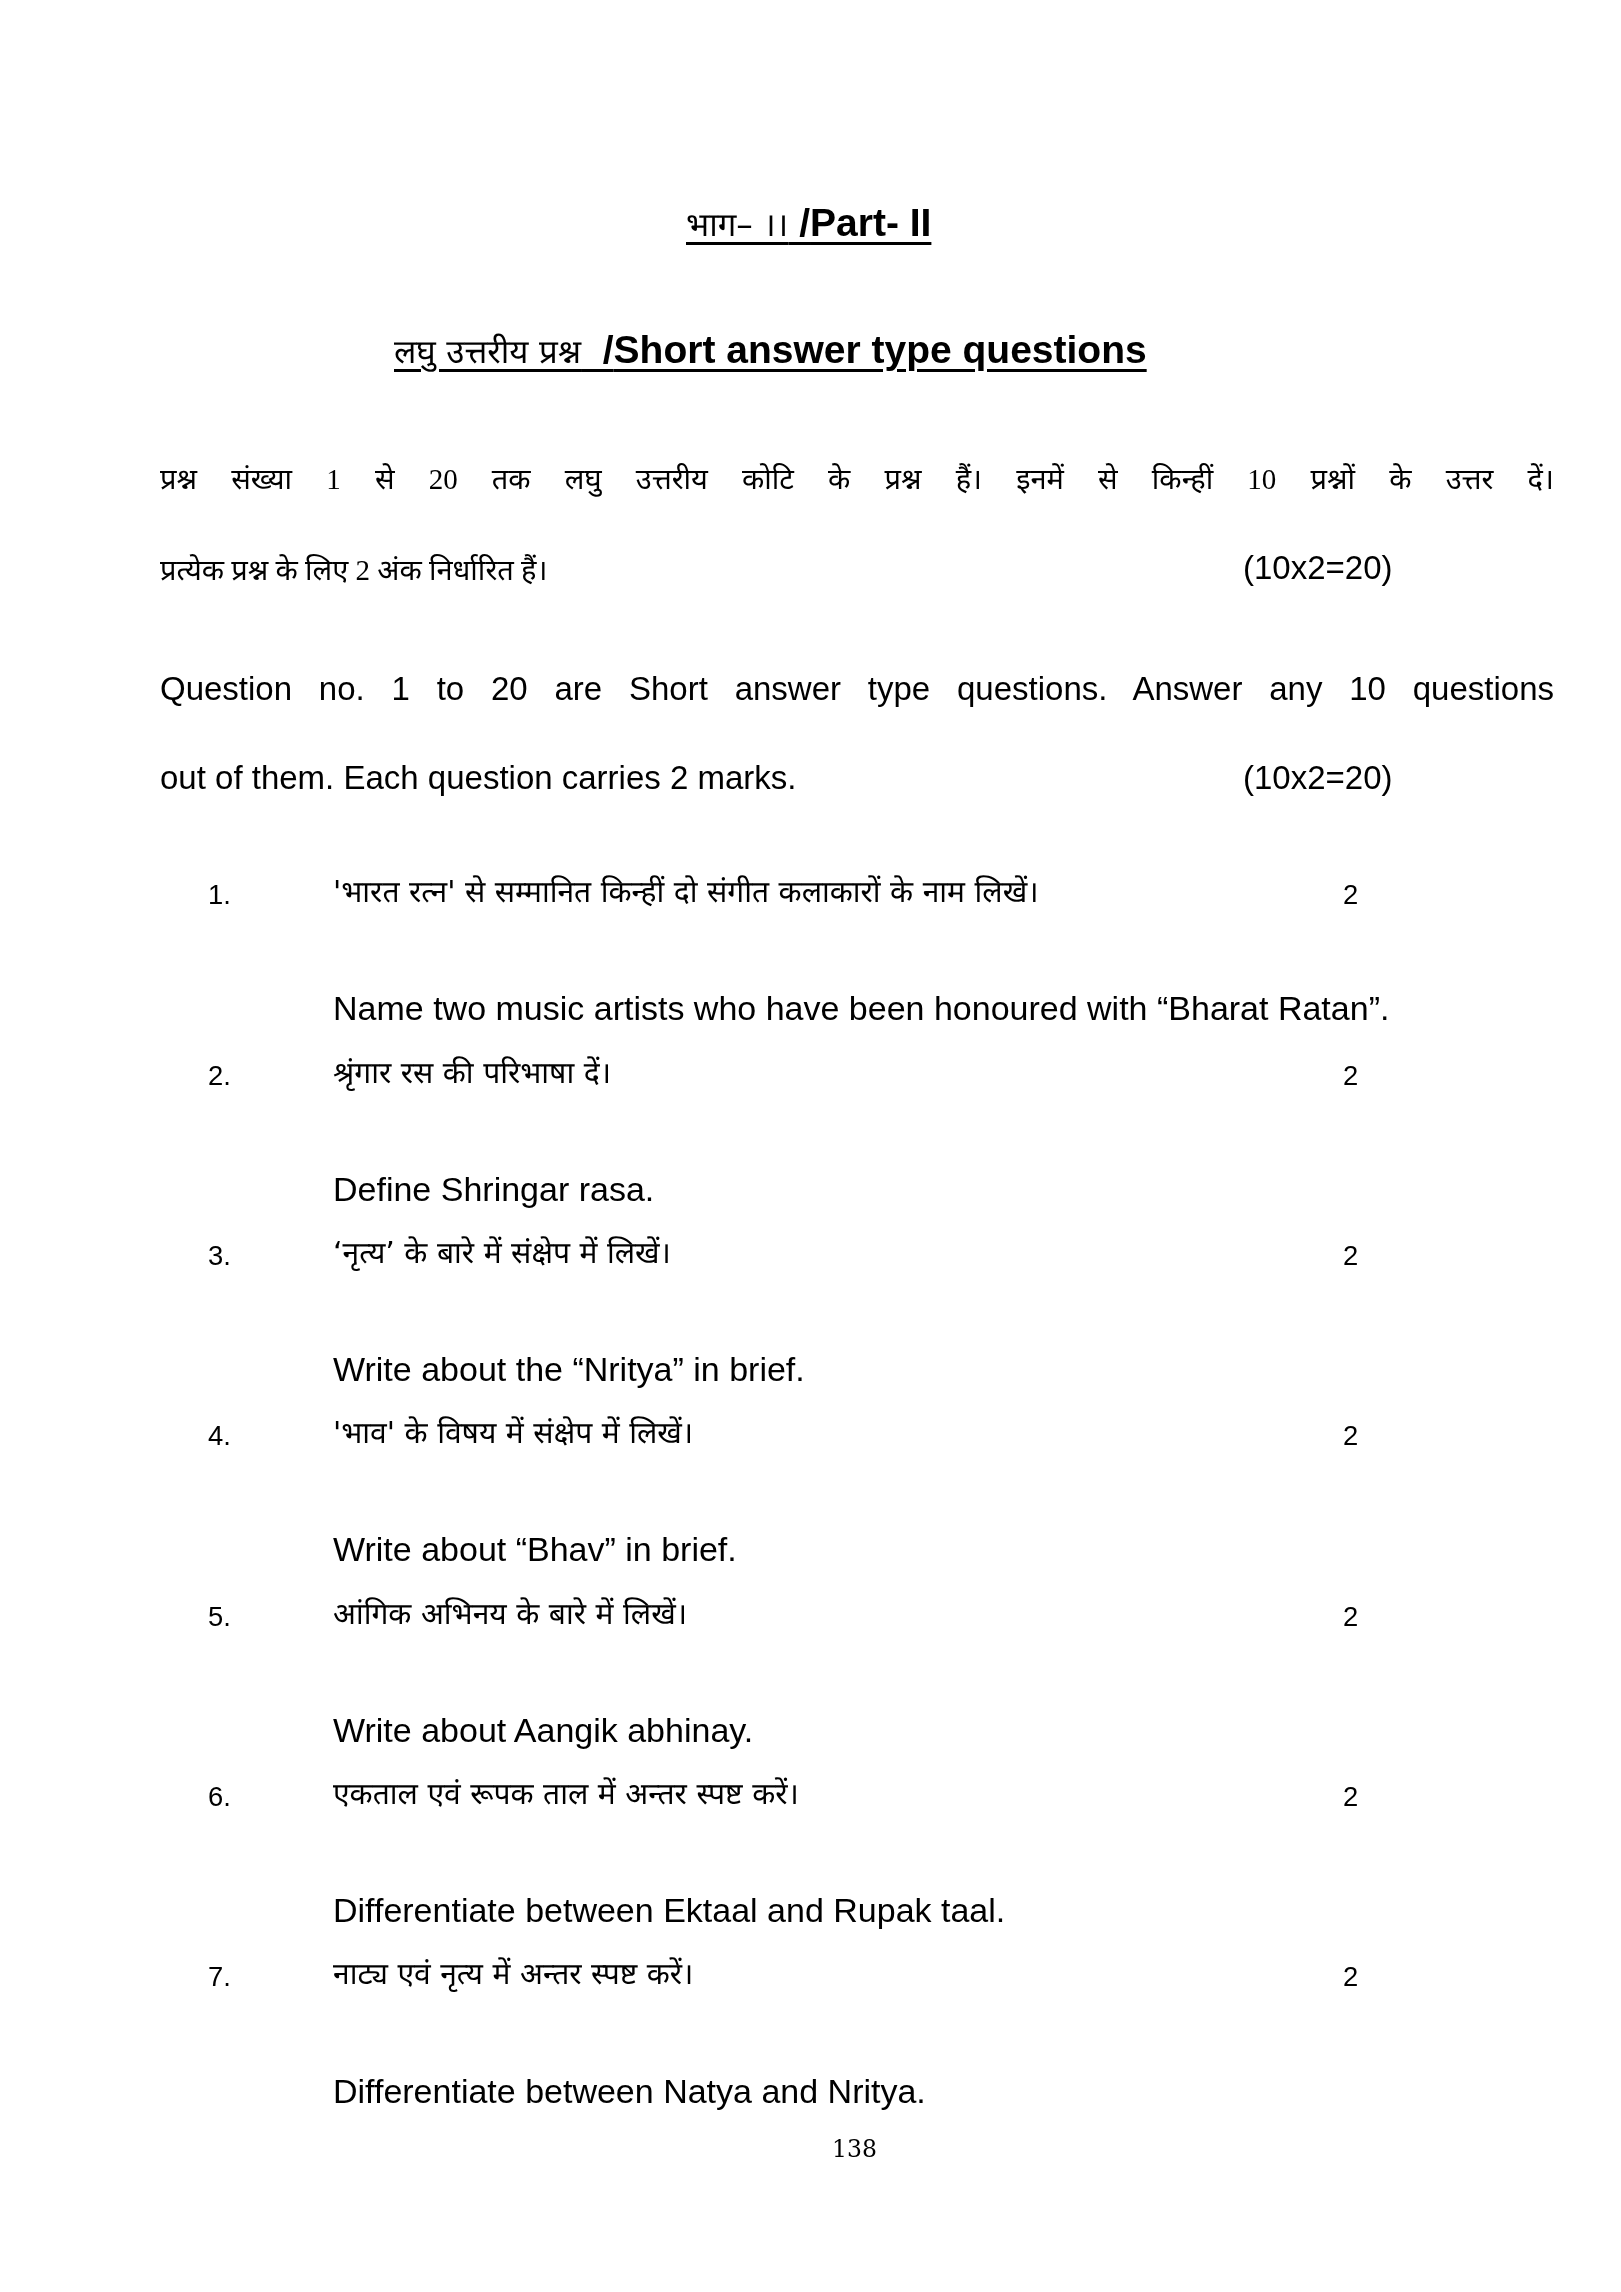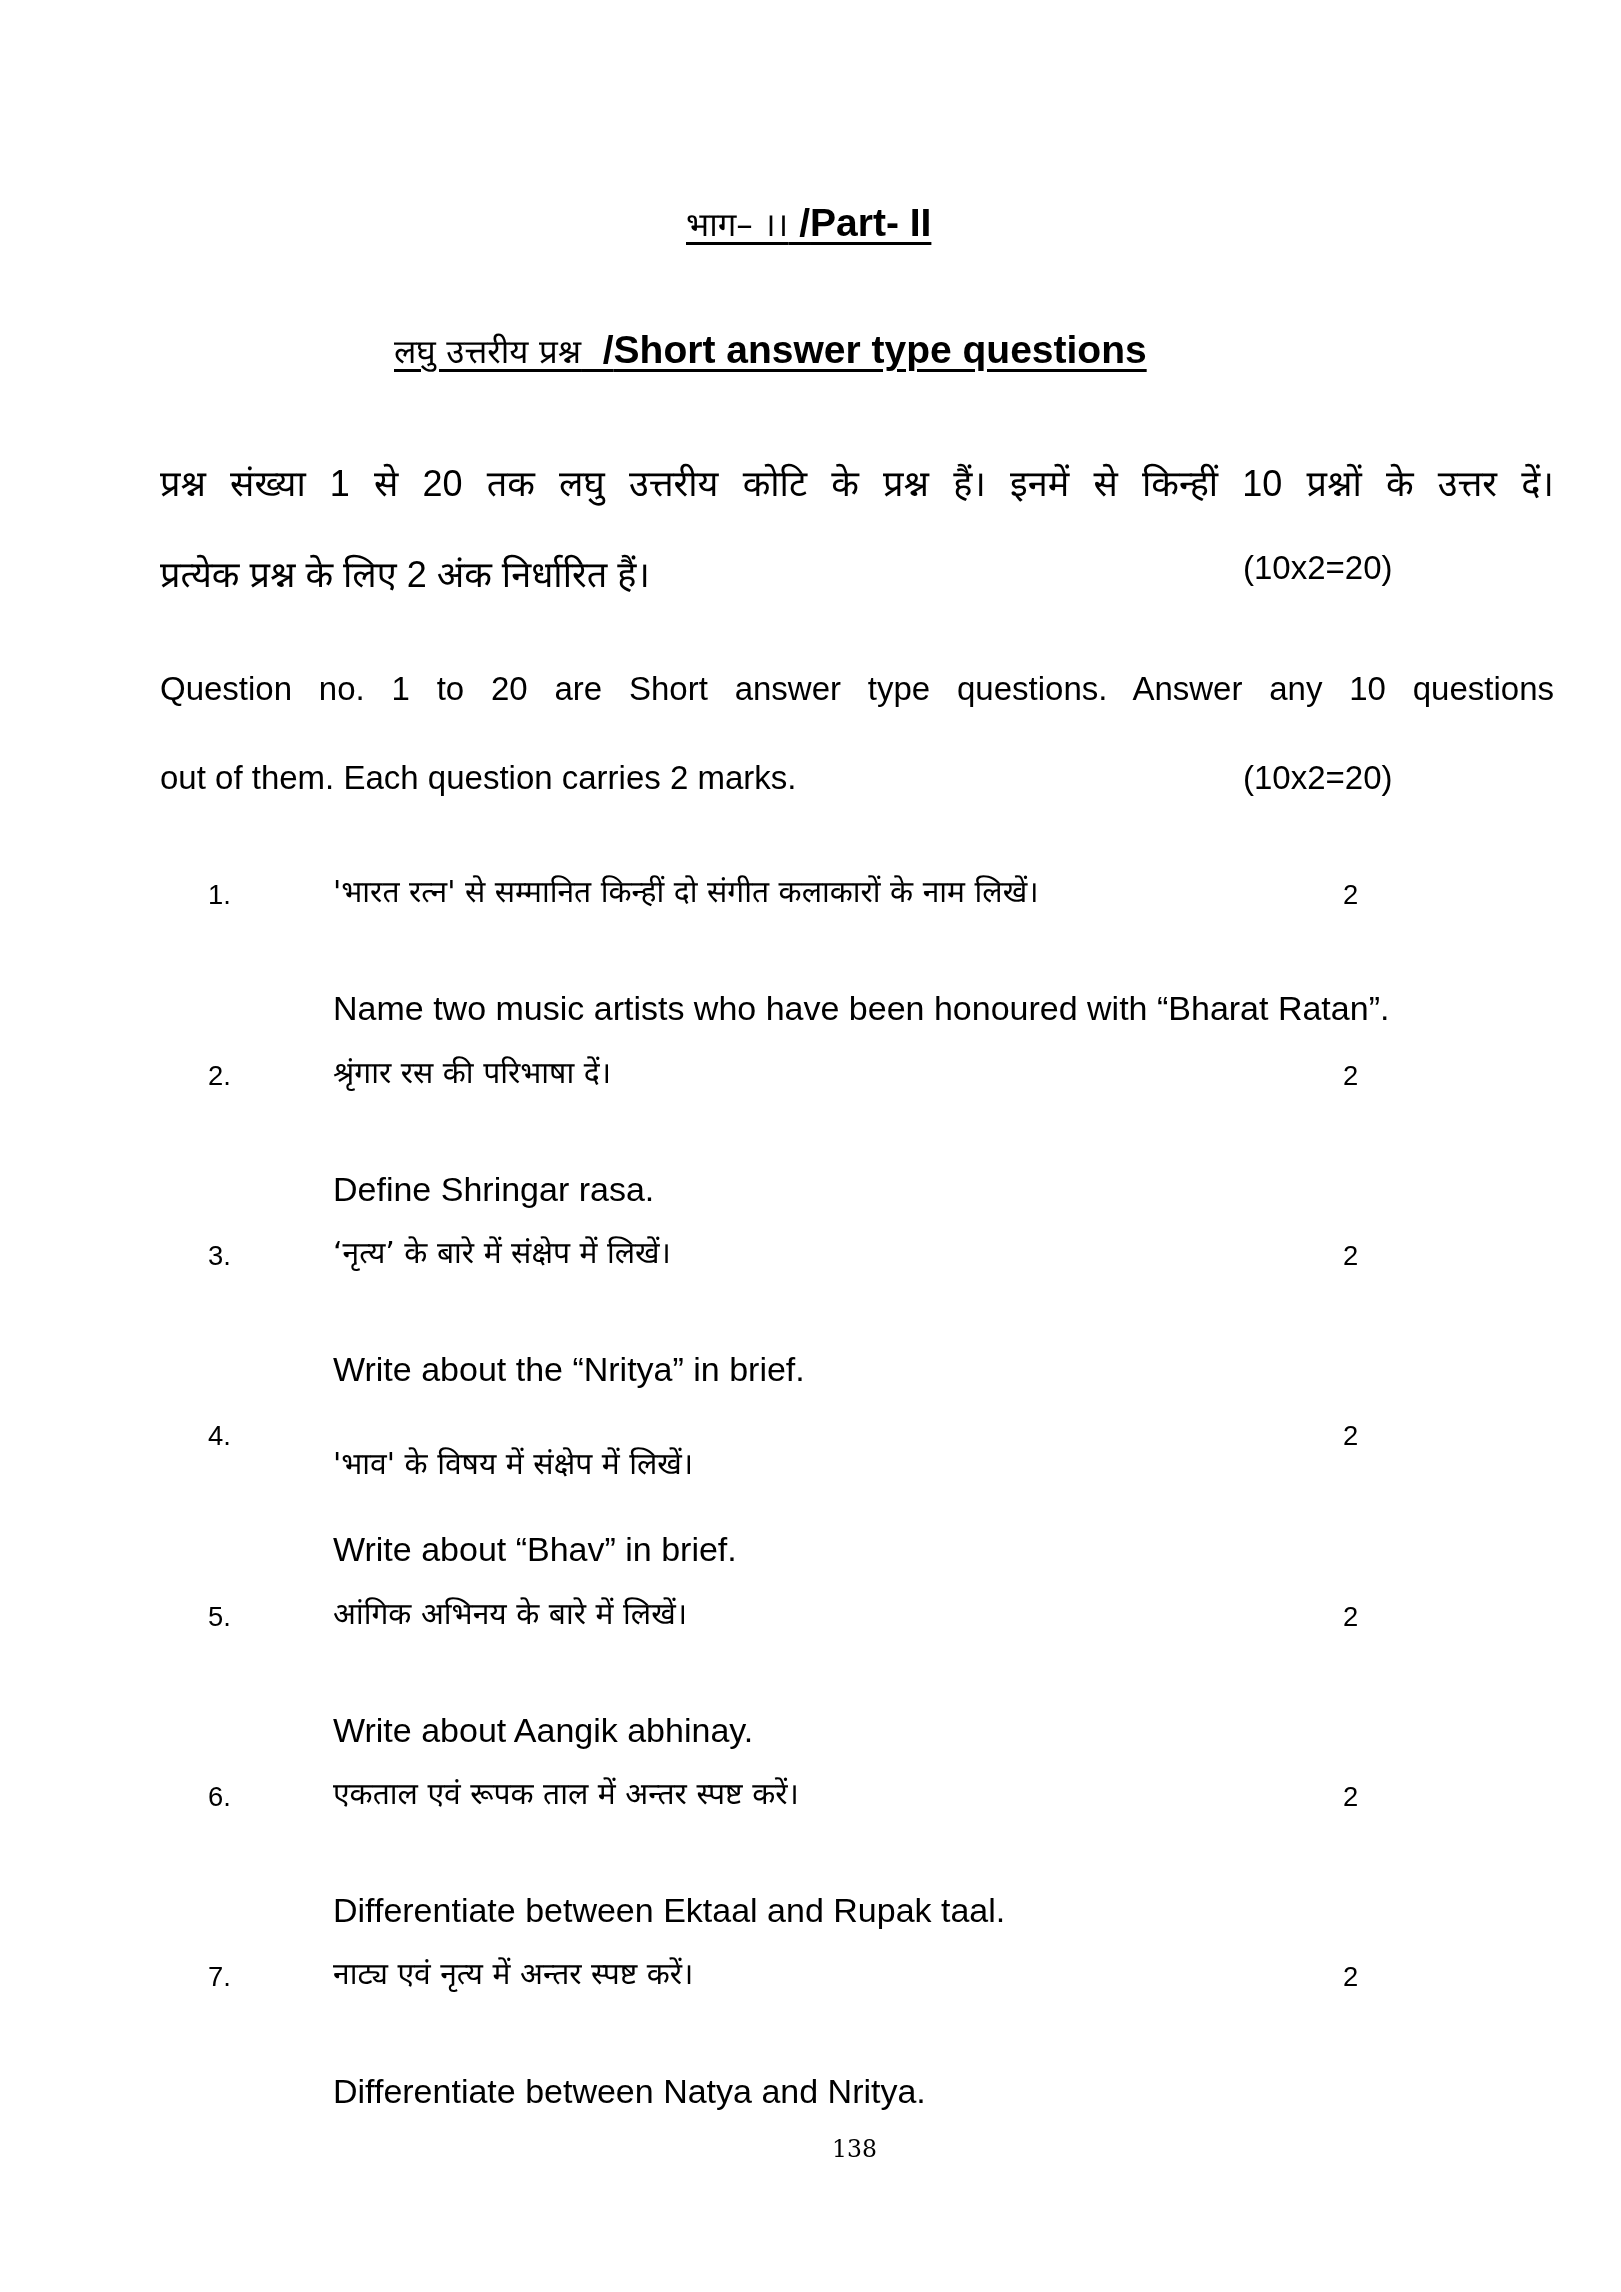--- a/index.html
+++ b/index.html
@@ -6,21 +6,21 @@
   body { width: 1621px; height: 2293px; position: relative; overflow: hidden;
          font-family: "Liberation Sans", "DejaVu Sans", sans-serif; color: #000; }
   .abs { position: absolute; white-space: nowrap; }
   .title { top: 201px; left: 686px; font-size: 39px; font-weight: bold;
            text-decoration: underline; text-decoration-thickness: 2.9px; text-underline-offset: 5.9px; }
   .title .hi { font-weight: normal; font-size: 33px; font-family: "DejaVu Sans", sans-serif; }
   .subtitle { top: 328px; left: 394px; font-size: 39px; font-weight: bold;
               text-decoration: underline; text-decoration-thickness: 2.9px; text-underline-offset: 5.9px; }
   .subtitle .hi { font-weight: normal; font-size: 33px; font-family: "DejaVu Sans", sans-serif; margin-top: 28px; }
   .para { left: 160px; width: 1394px; font-size: 33px; }
-  .hi-para { font-family: Liberation Sans, sans-serif; font-size: 36px; }
+  .hi-para { font-family: Liberation Serif, serif; font-size: 29px; }
   .justify { text-align: justify; text-align-last: justify; }
   .marks-total { left: 1243px; font-size: 33px; }
   .qnum { left: 208px; font-size: 27.4px; }
   .qhi { left: 333px; font-family: "DejaVu Sans", sans-serif; font-size: 30px; }
   .qen { left: 333px; font-size: 34px; margin-top: 24px; }
   .qmark { left: 1343px; font-size: 27.4px; }
   .pageno { top: 2135px; left: 832px; font-family: "DejaVu Serif", serif; font-size: 23.5px; }
 </style>
 </head>
 <body>
@@ -55,21 +55,21 @@
     <div class="abs qen" style="top:1146px;text-align:center;">Define Shringar rasa.</div>
   </div>
   <div>
     <div class="abs qnum" style="top:1240px;">3.</div>
     <div class="abs qhi" style="top:1231px;">‘नृत्य’ के बारे में संक्षेप में लिखें।</div>
     <div class="abs qmark" style="top:1240px;">2</div>
     <div class="abs qen" style="top:1326px;">Write about the “Nritya” in brief.</div>
   </div>
   <div>
     <div class="abs qnum" style="top:1420px;">4.</div>
-    <div class="abs qhi" style="top:1442px;">'भाव' के विषय में संक्षेप में लिखें।</div>
+    <div class="abs qhi" style="top:1411px;">'भाव' के विषय में संक्षेप में लिखें।</div>
     <div class="abs qmark" style="top:1420px;">2</div>
     <div class="abs qen" style="top:1506px;">Write about “Bhav” in brief.</div>
   </div>
   <div>
     <div class="abs qnum" style="top:1601px;">5.</div>
     <div class="abs qhi" style="top:1592px;">आंगिक अभिनय के बारे में लिखें।</div>
     <div class="abs qmark" style="top:1601px;">2</div>
     <div class="abs qen" style="top:1687px;">Write about Aangik abhinay.</div>
   </div>
   <div>

